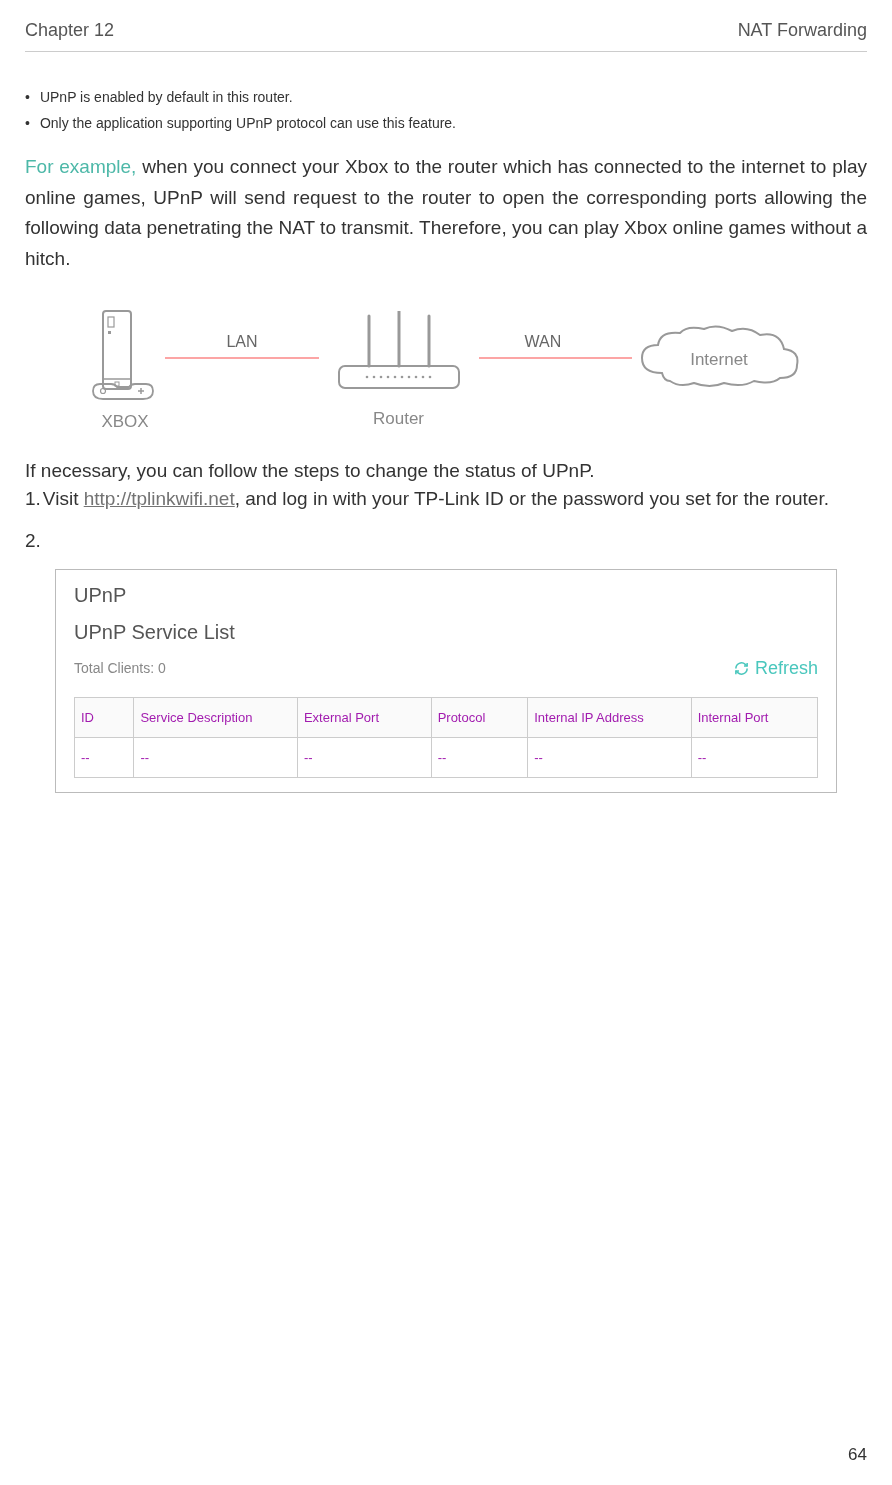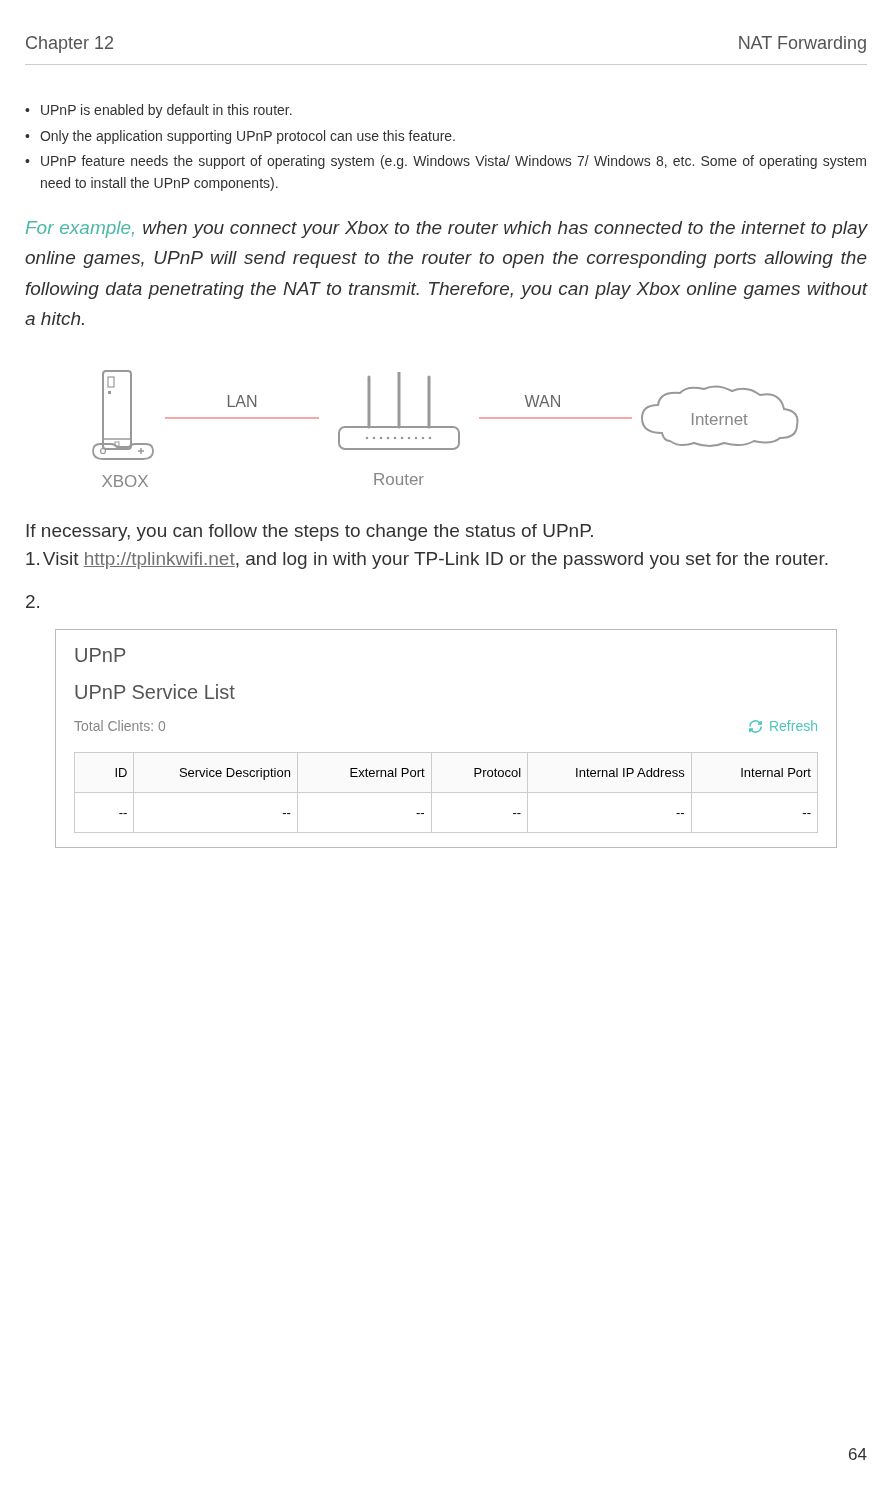--- a/index.html
+++ b/index.html
@@ -1,25 +1,25 @@
 <!DOCTYPE html>
 <html><head>
   <meta charset="utf-8">
   <style>
     * { margin: 0; padding: 0; box-sizing: border-box; }
     body { font-family: Arial, Helvetica, sans-serif; width: 892px; height: 1485px; padding: 20px 25px; color: #333; background: #fff; position: relative; }
-    .header { display: flex; justify-content: space-between; font-size: 18px; color: #555; padding-bottom: 10px; border-bottom: 1px solid #ccc; margin-bottom: 35px; margin-top: 13px; }
+    .header { display: flex; justify-content: space-between; font-size: 18px; color: #555; padding-bottom: 10px; border-bottom: 1px solid #ccc; margin-bottom: 35px; }
     .tips-section { font-size: 14px; color: #333; margin-bottom: 18px; }
     .tips-header { display: flex; align-items: center; gap: 4px; margin-bottom: 6px; }
     .tips-header svg { width: 12px; height: 12px; }
     .tips-title { font-weight: bold; }
     .tips-list { list-style: none; padding-left: 0; }
     .tips-list li { display: flex; align-items: flex-start; gap: 10px; margin-bottom: 4px; line-height: 1.55; text-align: justify; }
     .tips-list li::before { content: "•"; flex-shrink: 0; }
-    .example-para { font-size: 19px; line-height: 1.6; text-align: justify; margin-bottom: 12px; font-style: italic; }
+    .example-para { font-size: 19px; line-height: 1.6; text-align: justify; margin-bottom: 12px; }
     .teal-text { color: #4db8a8; }
     .diagram { display: flex; align-items: center; justify-content: center; gap: 0; margin: 35px 0 28px 0; padding: 0 60px; }
     .diagram-item { display: flex; flex-direction: column; align-items: center; }
     .diagram-label { font-size: 17px; color: #888; margin-top: 8px; }
     .xbox-svg { width: 80px; height: 95px; }
     .router-svg { width: 160px; height: 90px; }
     .cloud-svg { width: 175px; height: 70px; }
     .line-segment { height: 2px; background: #fca5a5; flex: 1; margin-top: -25px; position: relative; }
     .line-label { position: absolute; top: -24px; font-size: 16px; color: #666; }
     .line-label.lan { left: 40%; }
@@ -30,45 +30,42 @@
     .step-body { text-align: justify; }
     .link { color: #737373; text-decoration: underline; }
     .upnp-panel { border: 1px solid #bbb; margin: 8px 30px 0 30px; background: #fff; }
     .panel-pad { padding: 14px 18px; }
     .panel-title { font-size: 20px; color: #555; margin-bottom: 14px; }
     .toggle-row { display: flex; align-items: center; gap: 55px; font-size: 15px; color: #777; margin-bottom: 26px; }
     .toggle { width: 52px; height: 26px; background: #4ac7bd; border-radius: 13px; position: relative; }
     .toggle-knob { position: absolute; right: 2px; top: 2px; width: 22px; height: 22px; background: #fff; border-radius: 50%; }
     .list-title { font-size: 20px; color: #555; margin-bottom: 14px; }
     .clients-row { display: flex; justify-content: space-between; align-items: center; font-size: 14px; color: #888; margin-bottom: 18px; }
-    .refresh { display: flex; align-items: flex-end; gap: 6px; color: #4ac7bd; font-size: 14px; }
+    .refresh { display: flex; align-items: center; gap: 6px; color: #4ac7bd; font-size: 18px; }
     .refresh svg { width: 15px; height: 15px; }
     .upnp-table { width: 100%; border-collapse: collapse; }
-    .upnp-table th, .upnp-table td { border: 1px solid #ccc; padding: 12px 6px; font-size: 13px; color: #000000; text-align: right; font-weight: normal; }
+    .upnp-table th, .upnp-table td { border: 1px solid #ccc; padding: 12px 6px; font-size: 13px; color: #a21caf; text-align: left; font-weight: normal; }
     .upnp-table th { background: #fafafa; }
     .page-number { position: absolute; bottom: 20px; right: 25px; font-size: 17px; color: #333; }
   </style>
 </head>
 <body>
 
 <div class="header">
   <span>Chapter 12</span>
   <span>NAT Forwarding</span>
 </div>
 
 <div class="tips-section">
   <ul class="tips-list">
     <li>
         <span>UPnP is enabled by default in this router.</span>
       </li>
     <li>
         <span>Only the application supporting UPnP protocol can use this feature.</span>
-      </li>
-    <li>
-        <span>UPnP feature needs the support of operating system (e.g. Windows Vista/ Windows 7/ Windows 8, etc. Some of operating system need to install the UPnP components).</span>
       </li>
   </ul>
 </div>
 
 <p class="example-para">
   <span class="teal-text">For example,</span><span> when you connect your Xbox to the router which has connected to the internet to play online games, UPnP will send request to the router to open the corresponding ports allowing the following data penetrating the NAT to transmit. Therefore, you can play Xbox online games without a hitch.</span>
 </p>
 
 <div class="diagram">
   <div class="diagram-item">

